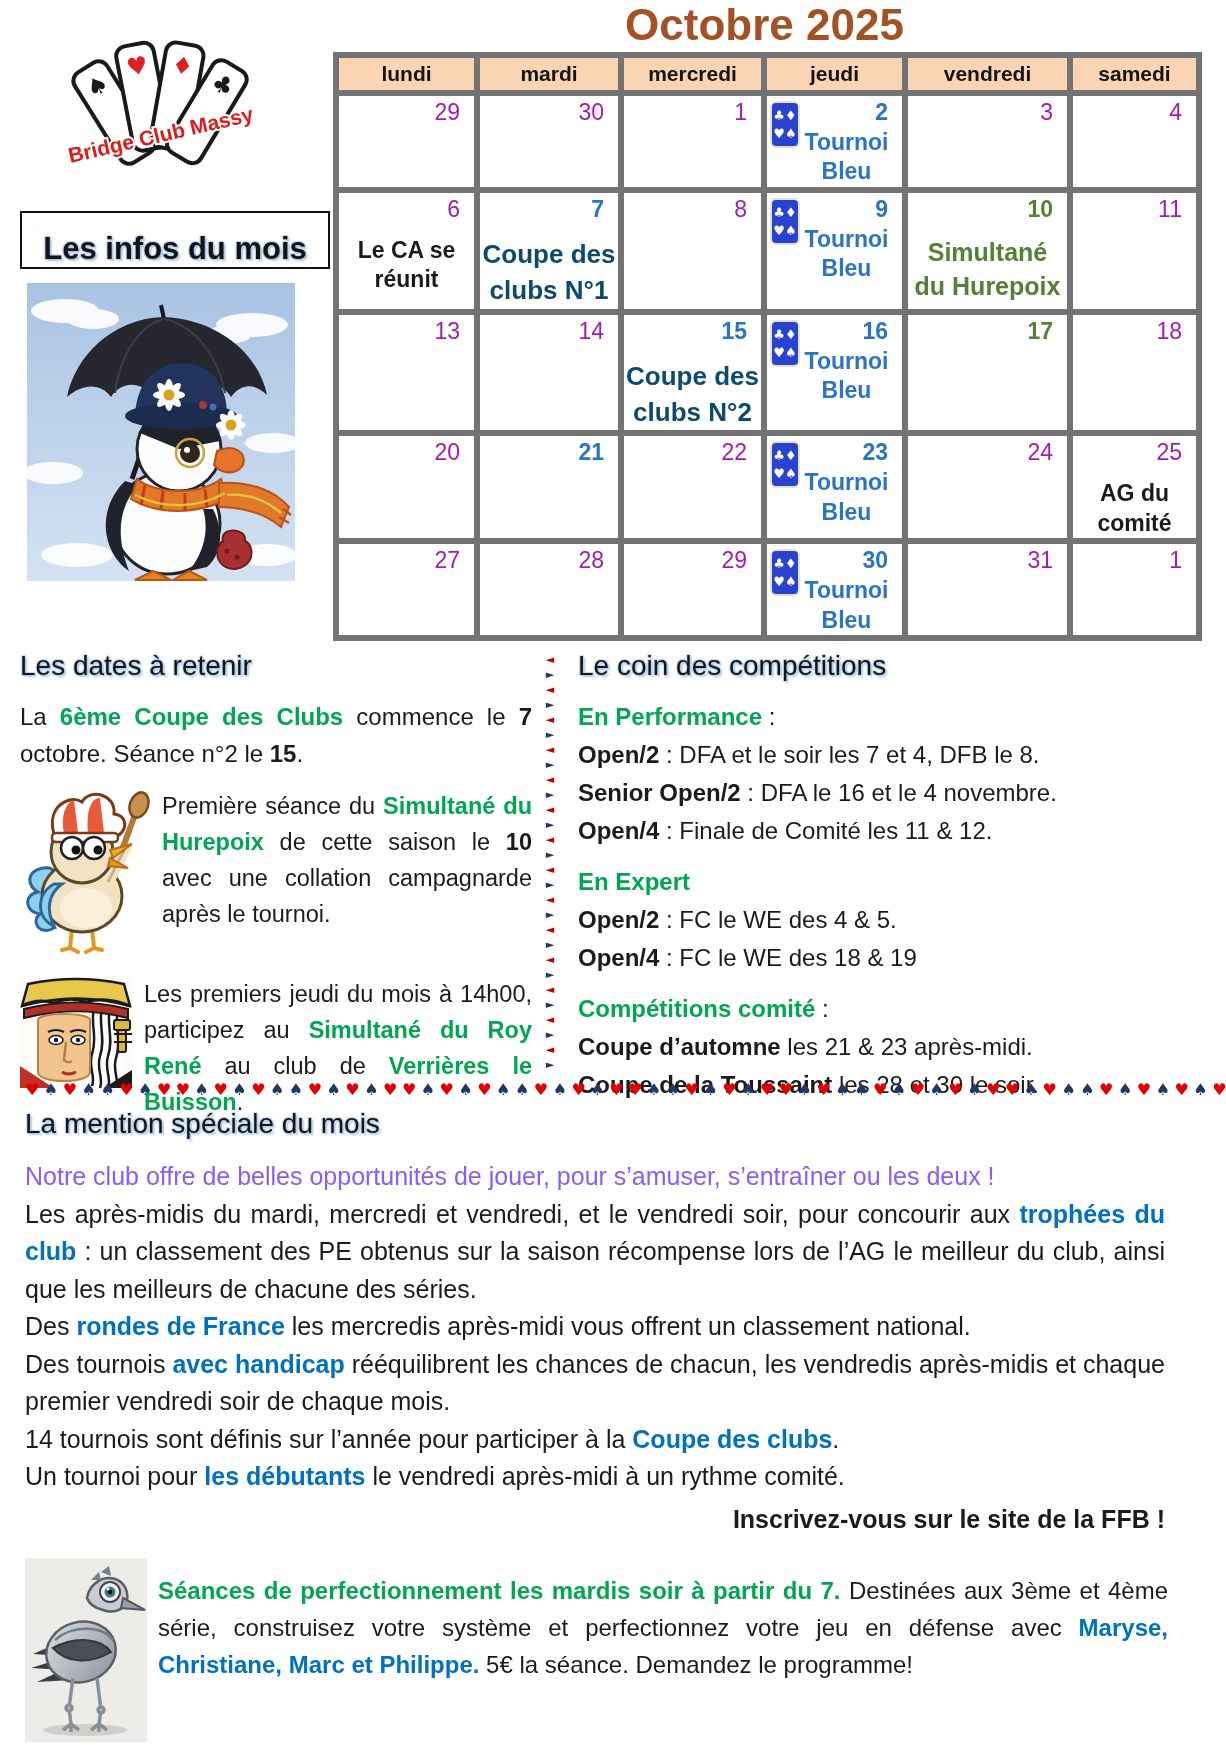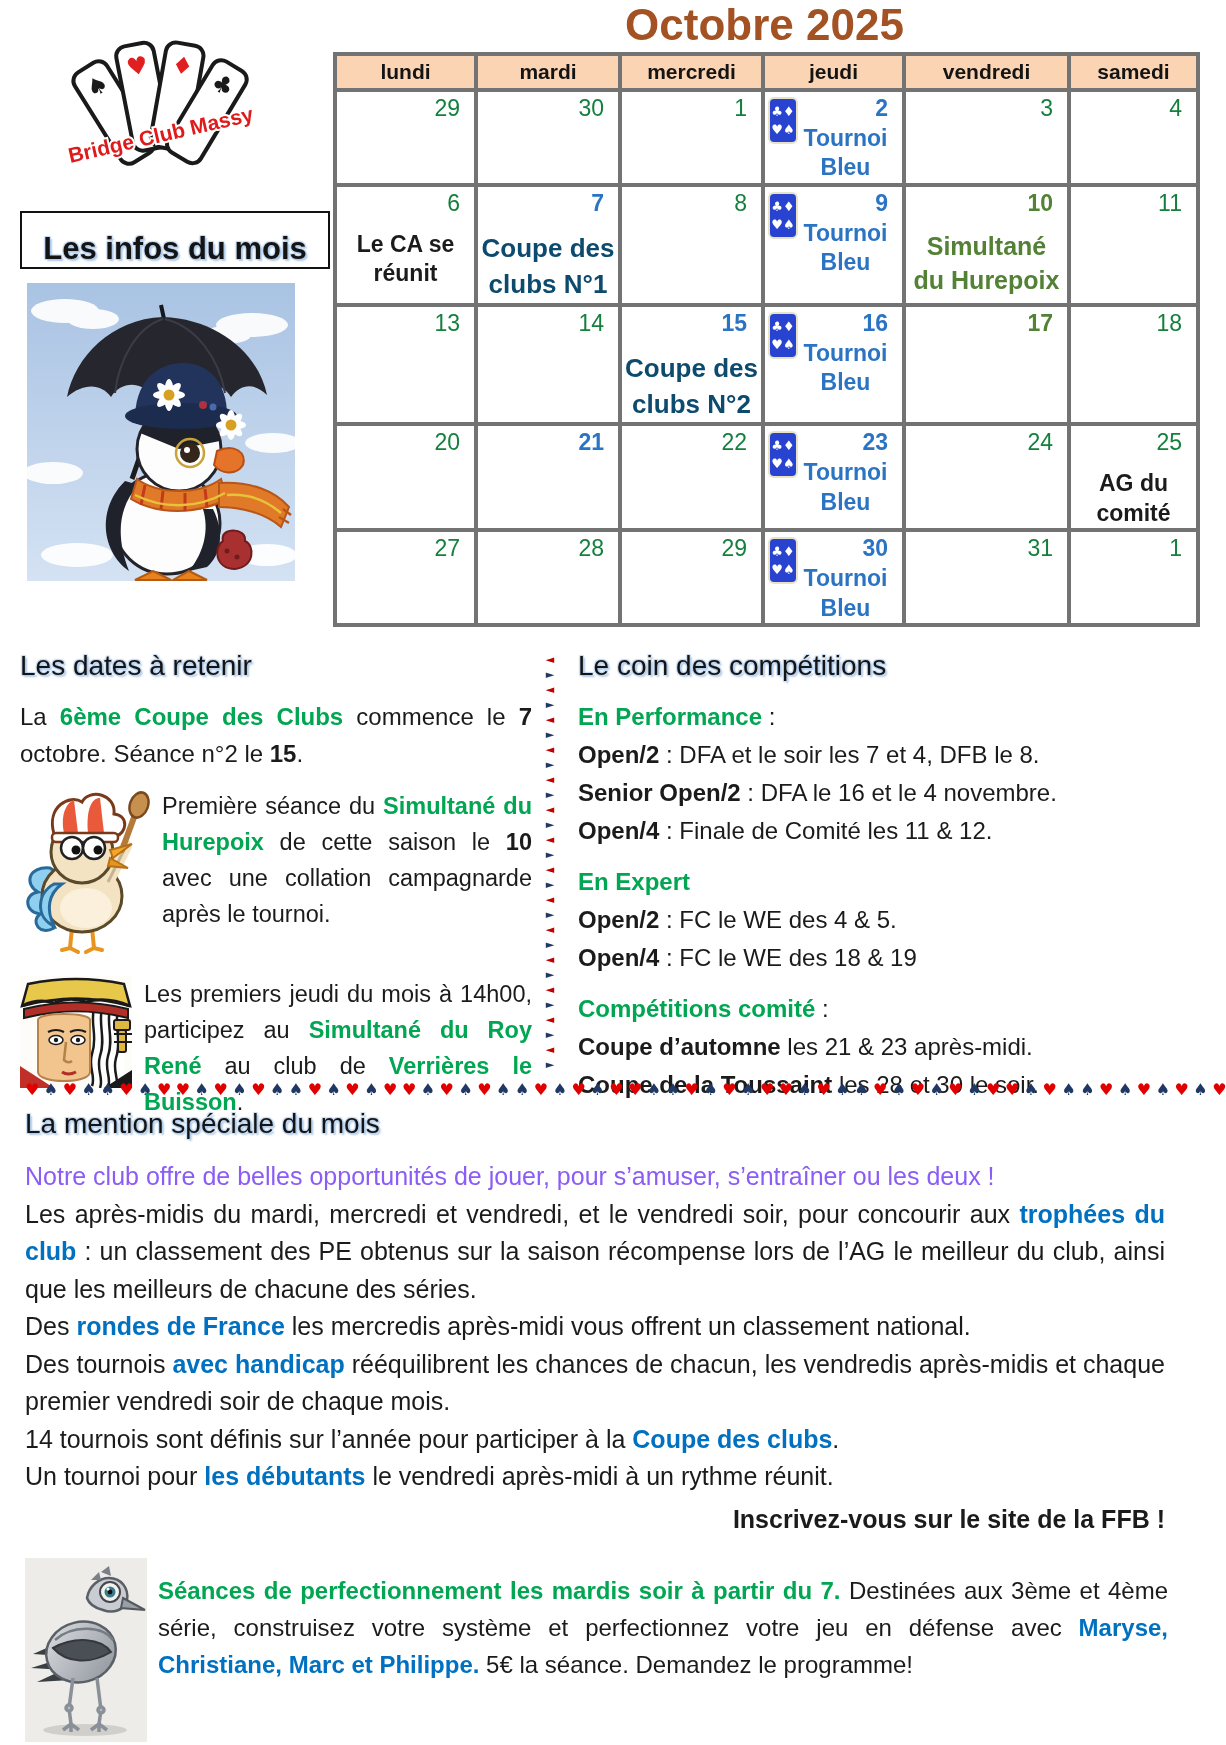--- a/index.html
+++ b/index.html
@@ -7,24 +7,24 @@
 body{width:1226px;height:1745px;position:relative;font-family:"Liberation Sans",sans-serif;color:#1b1b1b;overflow:hidden}
 .abs{position:absolute}
 .glow{color:#141414;text-shadow:2px 2px 2px #a9c7e9,-1px -1px 1px #c6daf1,1px -1px 1px #c6daf1,-1px 1px 1px #c6daf1}
 .page-title{left:333px;top:0;width:863px;text-align:center;font-size:44px;font-weight:bold;color:#a35224}
 .logo{left:55px;top:40px}
 .infos-box{left:20px;top:211px;width:310px;height:58px;border:2.5px solid #111;display:flex;align-items:flex-end;justify-content:center;font-size:31px;font-weight:bold}
 .puffin{left:27px;top:283px}
 
 .calwrap{left:333px;top:52px;width:863px}
 table.calendar{border-collapse:collapse;table-layout:fixed;width:863px}
-table.calendar th,table.calendar td{border:4px solid #737373;vertical-align:top;overflow:hidden}
+table.calendar th,table.calendar td{border:6px solid #737373;vertical-align:top;overflow:hidden}
 table.calendar th{background:#FBD4B4;font-size:21px;font-weight:bold;padding:4px 0;color:#141414}
 td.cell{position:relative}
-.date{text-align:right;padding:3px 14px 0 0;font-size:23px;line-height:27px;color:#15803d}
+.date{text-align:right;padding:3px 14px 0 0;font-size:23px;line-height:27px;color:#a21caf}
 .date.blue{color:#2b74c4;font-weight:bold}
 .date.green{color:#538135;font-weight:bold}
 .ev{text-align:center;font-weight:bold;line-height:1.28;margin-top:13px}
 .ev.blue{color:#2b74c4;font-size:23px}
 .ev.blue-lg{color:#0c4a6e;font-size:26px;line-height:1.4}
 .ev.green{color:#538135;font-size:25px;line-height:1.35}
 .ev.black{color:#1b1b1b;font-size:23px}
 td.hascard .ev{margin-top:2px;padding-left:24px}
 .cardpos{position:absolute;left:3px;top:5px}
 
@@ -446,21 +446,21 @@
 <div class="abs suitdiv" id="suitdiv"><span class="sh">♥</span><span class="ss">♠</span><span class="sh">♥</span><span class="ss">♠</span><span class="ss">♠</span><span class="sh">♥</span><span class="ss">♠</span><span class="sh">♥</span><span class="sh">♥</span><span class="ss">♠</span><span class="sh">♥</span><span class="ss">♠</span><span class="sh">♥</span><span class="ss">♠</span><span class="ss">♠</span><span class="sh">♥</span><span class="ss">♠</span><span class="sh">♥</span><span class="ss">♠</span><span class="sh">♥</span><span class="sh">♥</span><span class="ss">♠</span><span class="sh">♥</span><span class="ss">♠</span><span class="sh">♥</span><span class="ss">♠</span><span class="ss">♠</span><span class="sh">♥</span><span class="ss">♠</span><span class="sh">♥</span><span class="ss">♠</span><span class="sh">♥</span><span class="sh">♥</span><span class="ss">♠</span><span class="ss">♠</span><span class="sh">♥</span><span class="ss">♠</span><span class="sh">♥</span><span class="ss">♠</span><span class="sh">♥</span><span class="sh">♥</span><span class="ss">♠</span><span class="sh">♥</span><span class="ss">♠</span><span class="ss">♠</span><span class="sh">♥</span><span class="ss">♠</span><span class="sh">♥</span><span class="ss">♠</span><span class="sh">♥</span><span class="ss">♠</span><span class="sh">♥</span><span class="sh">♥</span><span class="ss">♠</span><span class="sh">♥</span><span class="ss">♠</span><span class="ss">♠</span><span class="sh">♥</span><span class="ss">♠</span><span class="sh">♥</span><span class="ss">♠</span><span class="sh">♥</span><span class="ss">♠</span><span class="sh">♥</span></div>
 
 <div class="abs mention">
   <div class="h2 glow">La mention spéciale du mois</div>
   <div id="mention-lines">
       <div class="m-line green"><span>Notre club offre de belles opportunités de jouer, pour s’amuser, s’entraîner ou les deux !</span></div>
       <div class="m-line"><span>Les après-midis du mardi, mercredi et vendredi, et le vendredi soir, pour concourir aux </span><span class="b">trophées du club</span><span> : un classement des PE obtenus sur la saison récompense lors de l’AG le meilleur du club, ainsi que les meilleurs de chacune des séries.</span></div>
       <div class="m-line"><span>Des </span><span class="b">rondes de France</span><span> les mercredis après-midi vous offrent un classement national.</span></div>
       <div class="m-line"><span>Des tournois </span><span class="b">avec handicap</span><span> rééquilibrent les chances de chacun, les vendredis après-midis et chaque premier vendredi  soir de chaque mois.</span></div>
       <div class="m-line"><span>14 tournois sont définis sur l’année pour participer à la </span><span class="b">Coupe des clubs</span><span>.</span></div>
-      <div class="m-line"><span>Un tournoi pour </span><span class="b">les débutants</span><span> le vendredi après-midi à un rythme réunit.</span></div>
+      <div class="m-line"><span>Un tournoi pour </span><span class="b">les débutants</span><span> le vendredi après-midi à un rythme comité.</span></div>
       <div class="m-line center"><span>Inscrivez-vous sur le site de la FFB !</span></div>
     </div>
 </div>
 
 <svg class="abs robot" width="122" height="184" viewBox="0 0 122 184">
   <rect width="122" height="184" fill="#edece8"></rect>
   <ellipse cx="60" cy="172" rx="42" ry="6" fill="#000" opacity="0.12"></ellipse>
   <g fill="#3a3f44">
     <path d="M 8 96 L 40 82 L 38 98 Z"></path>
       <path d="M 6 110 L 38 100 L 40 112 Z"></path>

